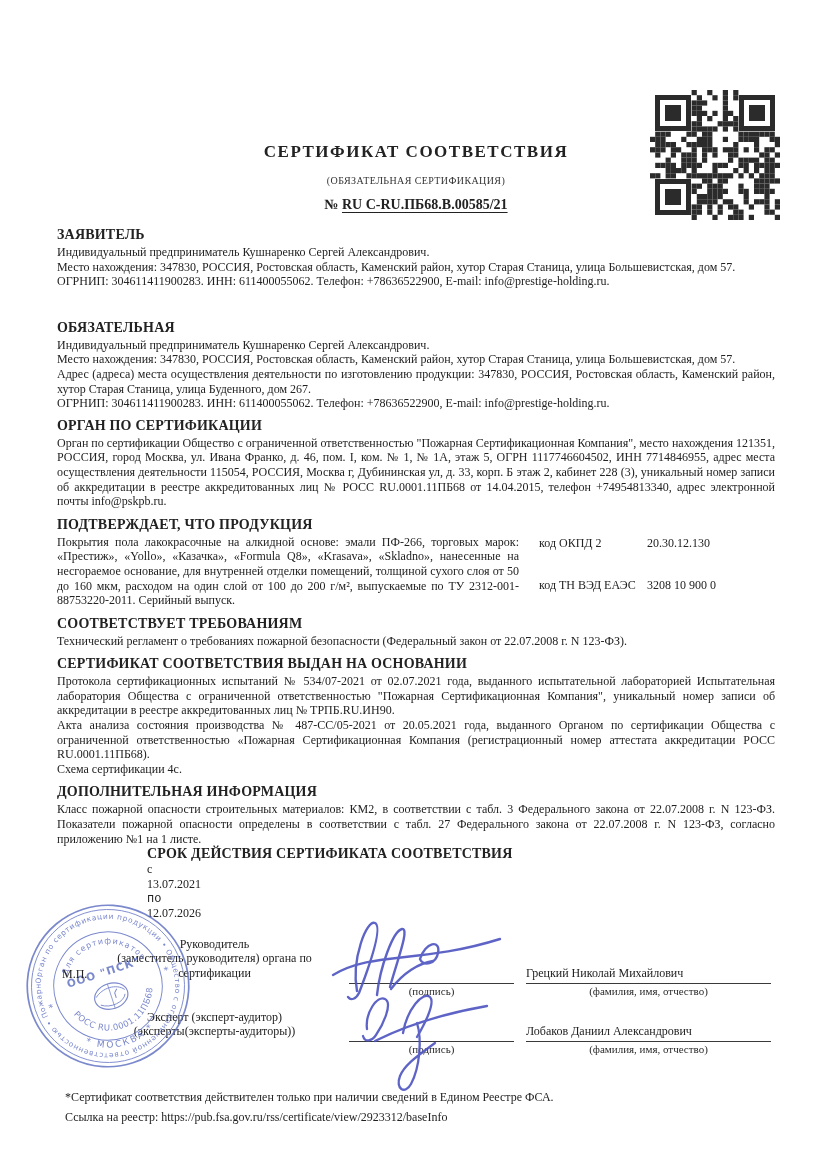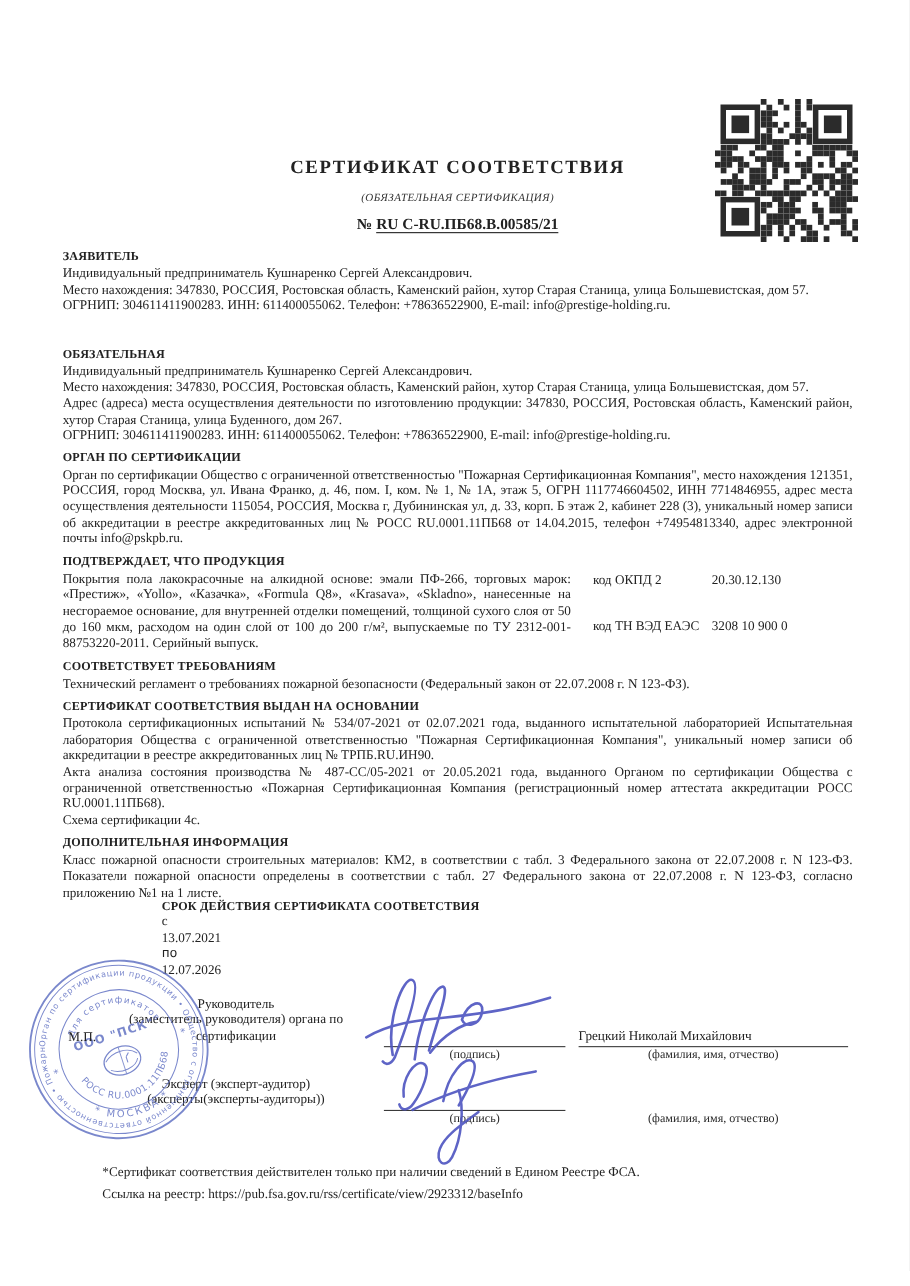--- a/index.html
+++ b/index.html
@@ -3,25 +3,25 @@
 <meta charset="utf-8">
 <style>
   html,body{margin:0;padding:0;background:#e8e8e8;}
   .page{
     width:827px;height:1169px;position:relative;background:#ffffff;margin:0 auto;
     font-family:"Liberation Serif","DejaVu Serif",serif;color:#222;overflow:hidden;
     box-sizing:border-box;padding:0 52px 0 57px;
   }
   .doc-head{text-align:center;margin-top:142px;}
   .doc-title{font-size:17px;font-weight:bold;letter-spacing:1.5px;}
-  .doc-subtitle{font-size:10px;margin-top:13px;letter-spacing:.4px;color:#333;font-style:italic;}
+  .doc-subtitle{font-size:10px;margin-top:13px;letter-spacing:.4px;color:#333;}
   .doc-number{font-size:14px;font-weight:bold;margin-top:11px;}
   .doc-number .num{text-decoration:underline;text-underline-offset:3px;}
   .sec{margin-top:8px;}
-  .sec-h{font-size:11px;font-weight:bold;letter-spacing:.2px;margin-bottom:2px;}
+  .sec-h{font-size:14px;font-weight:bold;letter-spacing:.2px;margin-bottom:2px;}
   .body-text{font-size:12px;line-height:14.6px;text-align:justify;}
   .line{font-size:12px;line-height:14.6px;}
   .sec-applicant{margin-top:14px;}
   .sec-manufacturer{margin-top:31px;}
   .sec-body-org{margin-top:7px;}
   .product-wrap{display:flex;}
   .product-text{width:462px;}
   .codes{width:236px;margin-left:auto;font-size:12px;padding-top:1px;}
   .code-row{display:flex;}
   .code-row + .code-row{margin-top:27px;}
@@ -39,21 +39,21 @@
   .sign-row + .sign-row{margin-top:13px;}
   .role{font-size:12px;line-height:14.2px;text-align:center;white-space:pre-line;padding-bottom:17px;}
   .rule{height:0;border-bottom:1px solid #3a3a3a;}
   .caption{font-size:11px;text-align:center;padding-top:1px;color:#2a2a2a;}
   .name{font-size:12px;border-bottom:1px solid #3a3a3a;padding-bottom:2px;}
   .qr{position:absolute;left:650px;top:90px;width:130px;height:130px;}
   .stamp{position:absolute;left:-34px;top:-36px;width:170px;height:170px;opacity:.8;}
   .sig-svg{position:absolute;pointer-events:none;}
   .sig1{left:268px;top:-28px;width:185px;height:100px;}
   .sig2{left:288px;top:46px;width:150px;height:112px;}
-  .footer{margin-top:22px;padding-left:8px;font-size:12px;line-height:20px;margin-left:28px;}
+  .footer{margin-top:22px;padding-left:8px;font-size:12px;line-height:20px;}
 </style>
 </head>
 <body>
 
 <div class="page">
 
   <svg class="qr" viewBox="0 0 130 130" aria-hidden="true">
     <rect x="0" y="0" width="130" height="130" fill="#fff"></rect>
     <g fill="#2b2b2b">
       <g id="qr-modules">
@@ -459,20 +459,21 @@
         </div>
       </div>
       <div class="sign-row">
         <div class="role">Эксперт (эксперт-аудитор)
 (эксперты(эксперты-аудиторы))</div>
         <div>
           <div class="rule"></div>
           <div class="caption">(подпись)</div>
         </div>
         <div>
+          <div class="name">Лобаков Даниил Александрович</div>
           <div class="caption">(фамилия, имя, отчество)</div>
         </div>
       </div>
     </div>
   </div>
 
   <div class="footer">
     <div>*Сертификат соответствия действителен только при наличии сведений в Едином Реестре ФСА.</div>
     <div>
       <span>Ссылка на реестр:</span>

